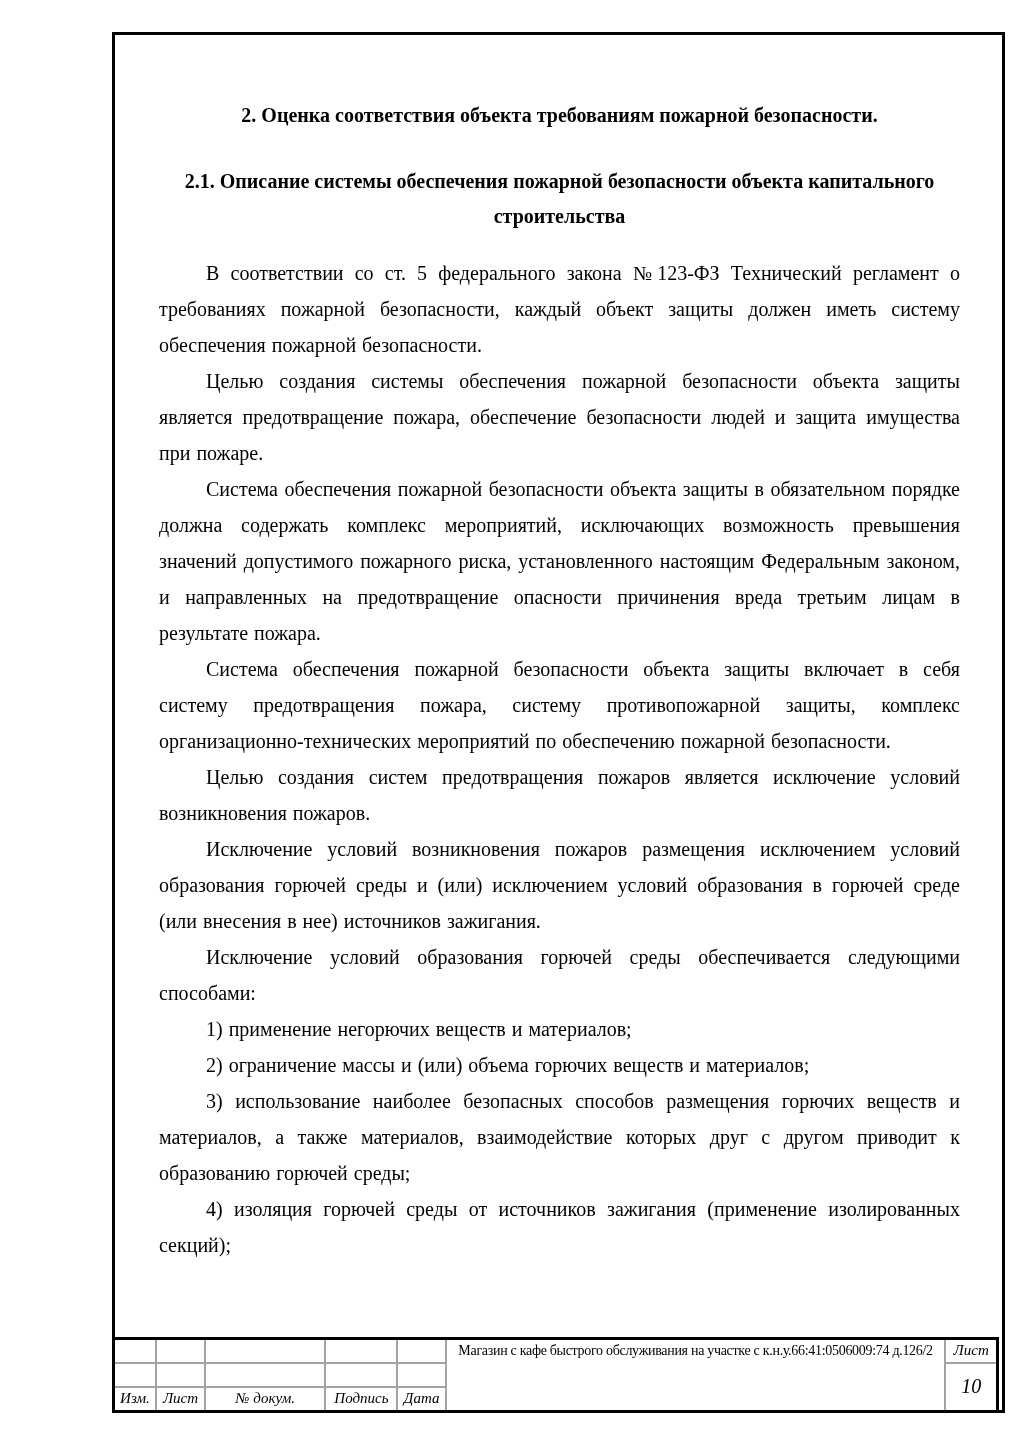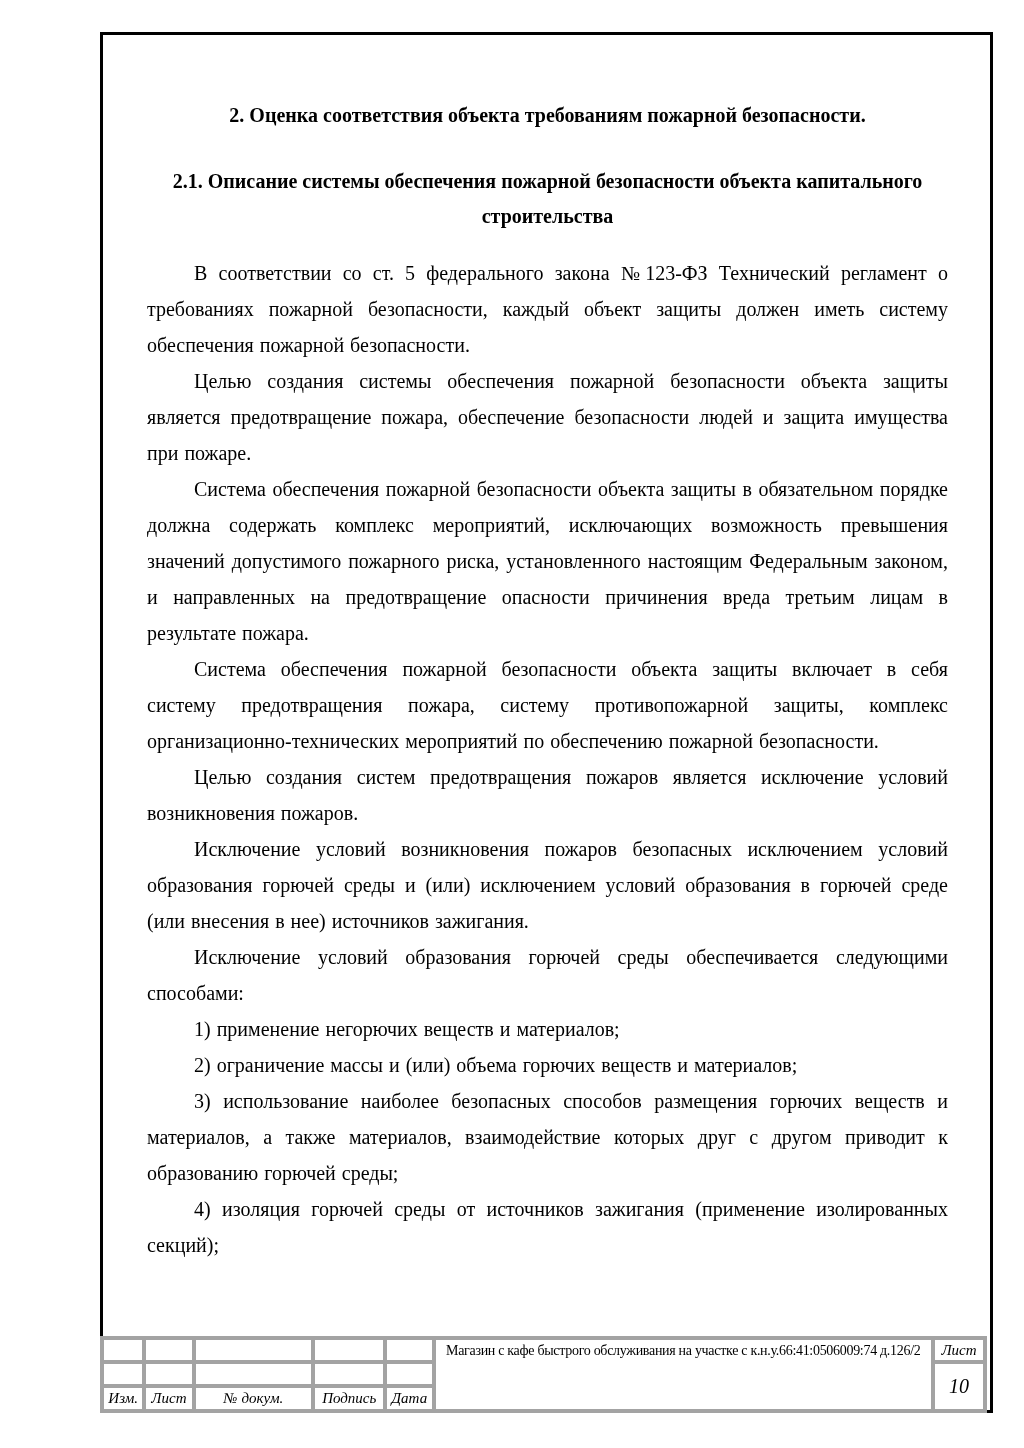--- a/index.html
+++ b/index.html
@@ -14,21 +14,21 @@
   }
   .page {
     position: relative;
     width: 1024px;
     height: 1448px;
     background: #ffffff;
     overflow: hidden;
   }
   .frame {
     position: absolute;
-    left: 100px;
+    left: 112px;
     top: 32px;
     width: 893px;
     height: 1381px;
     border: 3px solid #000000;
     box-sizing: border-box;
   }
   .content {
     position: absolute;
     top: 0;
     left: 44px;
@@ -63,21 +63,21 @@
   
   .stamp {
     position: absolute;
     left: -3px;
     right: -3px;
     bottom: -3px;
     border-collapse: collapse;
     table-layout: fixed;
   }
   .stamp td {
-    border: 4px solid #a3a3a3;
+    border: 2px solid #a3a3a3;
     padding: 0;
     overflow: hidden;
     vertical-align: middle;
     text-align: center;
   }
   .stamp { border: 3px solid #000000; }
   .stamp .r1 { height: 24px; }
   .stamp .r2 { height: 24px; }
   .stamp .r3 { height: 25px; }
   .stamp .label {
@@ -114,21 +114,21 @@
       <h1 class="heading">2. Оценка соответствия объекта требованиям пожарной безопасности.</h1>
 
       <h2 class="subheading">2.1. Описание системы обеспечения пожарной безопасности объекта капитального строительства</h2>
 
       <div class="bodytext">
         <p>В соответствии со ст. 5 федерального закона №123-ФЗ Технический регламент о требованиях пожарной безопасности, каждый объект защиты должен иметь систему обеспечения пожарной безопасности.</p>
         <p>Целью создания системы обеспечения пожарной безопасности объекта защиты является предотвращение пожара, обеспечение безопасности людей и защита имущества при пожаре.</p>
         <p>Система обеспечения пожарной безопасности объекта защиты в обязательном порядке должна содержать комплекс мероприятий, исключающих возможность превышения значений допустимого пожарного риска, установленного настоящим Федеральным законом, и направленных на предотвращение опасности причинения вреда третьим лицам в результате пожара.</p>
         <p>Система обеспечения пожарной безопасности объекта защиты включает в себя систему предотвращения пожара, систему противопожарной защиты, комплекс организационно-технических мероприятий по обеспечению пожарной безопасности.</p>
         <p>Целью создания систем предотвращения пожаров является исключение условий возникновения пожаров.</p>
-        <p>Исключение условий возникновения пожаров безопасных исключением условий образования горючей среды и (или) исключением условий образования в горючей среде (или внесения в нее) источников зажигания.</p>
+        <p>Исключение условий возникновения пожаров размещения исключением условий образования горючей среды и (или) исключением условий образования в горючей среде (или внесения в нее) источников зажигания.</p>
         <p>Исключение условий образования горючей среды обеспечивается следующими способами:</p>
         <p>1) применение негорючих веществ и материалов;</p>
         <p>2) ограничение массы и (или) объема горючих веществ и материалов;</p>
         <p>3) использование наиболее безопасных способов размещения горючих веществ и материалов, а также материалов, взаимодействие которых друг с другом приводит к образованию горючей среды;</p>
         <p>4) изоляция горючей среды от источников зажигания (применение изолированных секций);</p>
       </div>
     </div>
 
     <table class="stamp">
       <colgroup>

